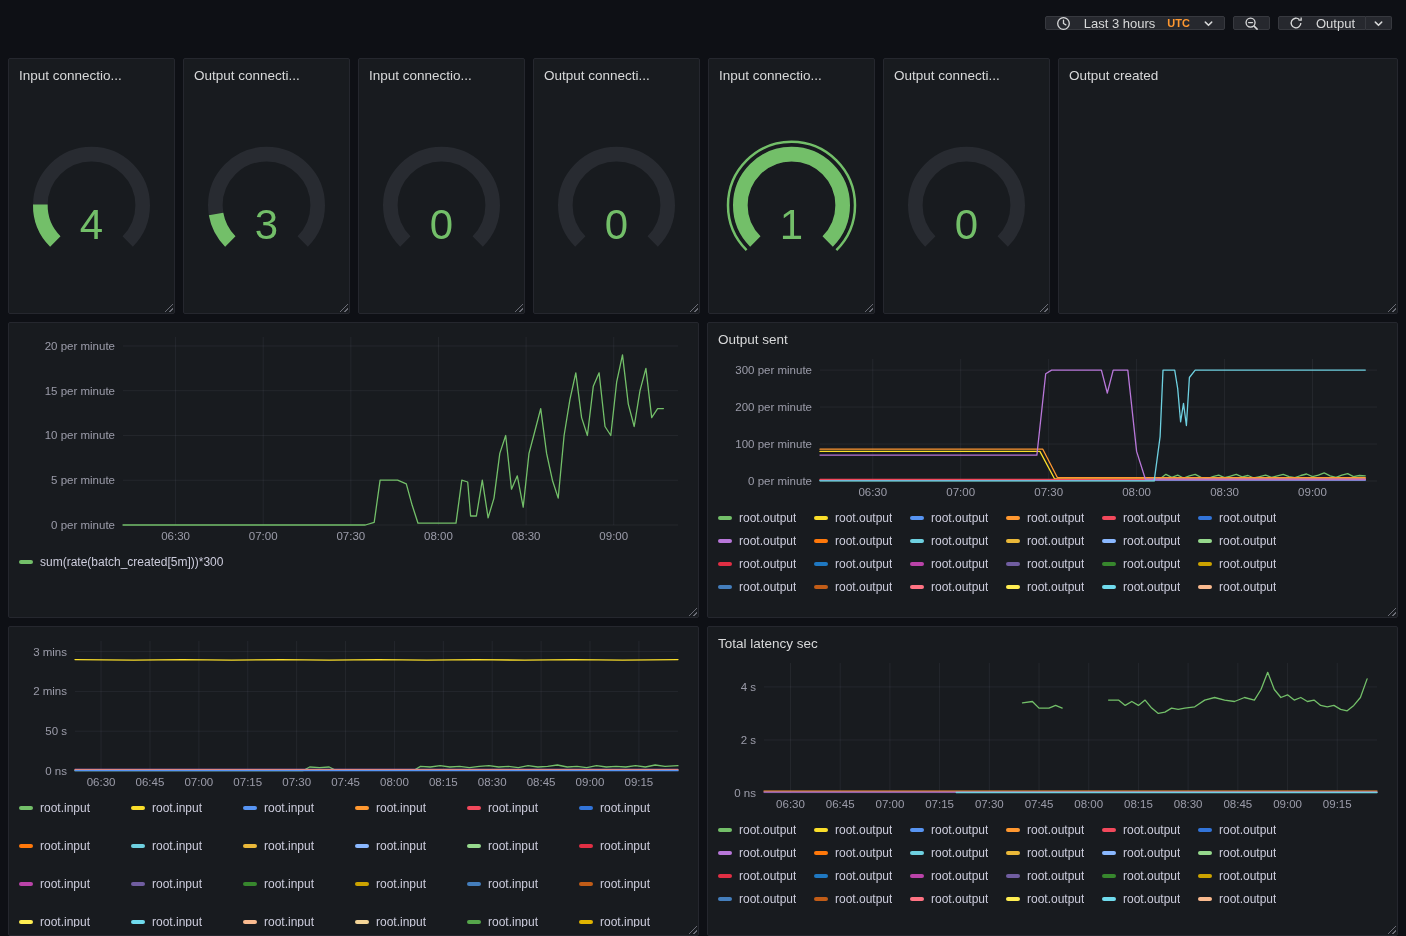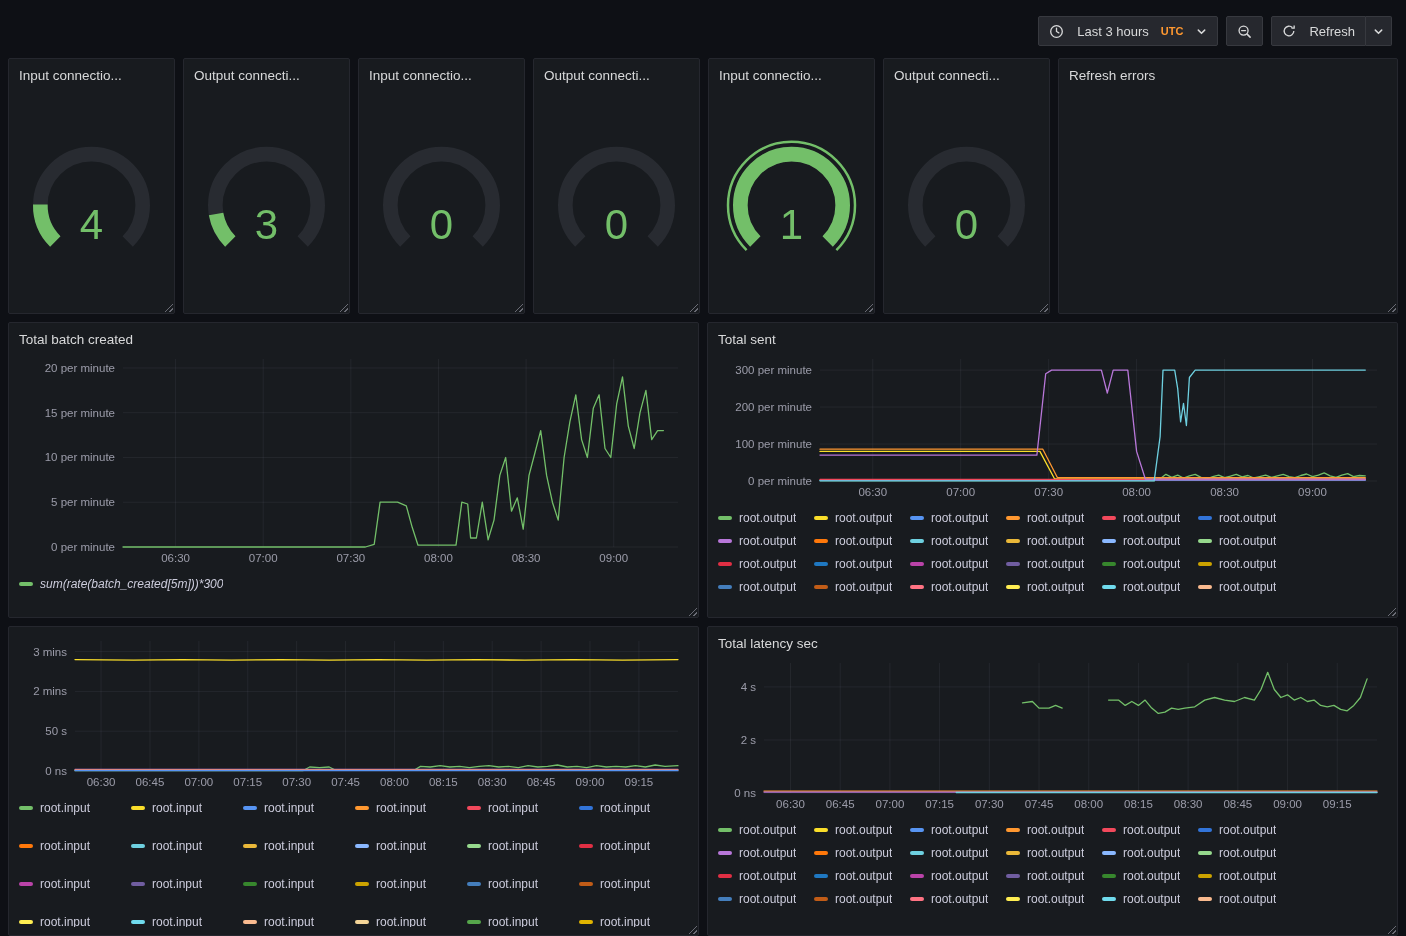--- a/index.html
+++ b/index.html
@@ -10,21 +10,21 @@
     font-family:"Liberation Sans", sans-serif;
   }
   .toolbar {
     height:58px;
     display:flex; justify-content:flex-end; align-items:flex-start;
     padding:16px 14px 0 14px; gap:8px;
   }
   .btn {
     display:flex; align-items:center; gap:13px;
     background:#26282e; border:1px solid #37393f; border-radius:2px;
-    height:30px; padding:0 10px;
+    height:14px; padding:0 10px;
     font-size:13px; color:#d8d9da; cursor:pointer;
     font-family:"Liberation Sans", sans-serif;
   }
   .btn .sub { color:#FF9830; font-size:11px; font-weight:700; margin-left:-1px; }
   .icon { display:flex; align-items:center; }
   .split { display:flex; }
   .split .btn:first-child { border-radius:2px 0 0 2px; border-right:1px solid #37393f; }
   .split .btn:last-child { border-radius:0 2px 2px 0; border-left:none; padding:0 7px; }
   .dashboard { padding:0 8px; }
   .row1 { display:grid; grid-template-columns:repeat(6,1fr) 340px; gap:8px; height:256px; margin-bottom:8px; }
@@ -84,21 +84,21 @@
     </span>
   </button>
   <div class="split">
     <button class="btn">
       <span class="icon">
         <svg width="14" height="14" viewBox="0 0 16 16">
             <path d="M13.5 8a5.5 5.5 0 1 1-1.7-3.95" fill="none" stroke="#d8d9da" stroke-width="1.5"></path>
             <path d="M13.9 1.6v3.1h-3.1" fill="none" stroke="#d8d9da" stroke-width="1.5"></path>
           </svg>
       </span>
-      <span>Refresh</span>
+      <span>Output</span>
     </button>
     <button class="btn">
       <span class="icon">
         <svg width="11" height="11" viewBox="0 0 12 12">
             <path d="M2.5 4.5L6 8l3.5-3.5" stroke="#d8d9da" stroke-width="1.6" fill="none" stroke-linecap="round"></path>
           </svg>
       </span>
     </button>
   </div>
 </div>
@@ -163,27 +163,26 @@
         <div class="panel-title">Output connecti...</div>
         <div class="gauge-host">
           <svg width="145" height="218">
             <path d="M 36.306739404966564 154.50326059503345 A 51.185 51.185 0 1 1 108.69326059503348 154.5032605950334" stroke="#282b31" stroke-width="14.63" fill="none"></path>
             <text x="72.5" y="141.34325" text-anchor="middle" dominant-baseline="middle" fill="#73BF69" font-size="41.9717" class="gauge-val">0</text>
           </svg>
         </div>
         <div class="resize"></div>
       </div>
       <div class="panel">
-        <div class="panel-title">Refresh errors</div>
+        <div class="panel-title">Output created</div>
         <div class="resize"></div>
       </div>
     </div>
   <div class="row2">
       <div class="panel">
-        <div class="panel-title">Total batch created</div>
         <div class="chart-host" style="height: 216px;">
           <svg width="669" height="216">
             <line x1="156.57894736842104" x2="156.57894736842104" y1="8" y2="196" stroke="rgba(204,204,220,0.07)"></line>
             <text x="156.57894736842104" y="211" text-anchor="middle" class="tick">06:30</text>
             <line x1="244.21052631578948" x2="244.21052631578948" y1="8" y2="196" stroke="rgba(204,204,220,0.07)"></line>
             <text x="244.21052631578948" y="211" text-anchor="middle" class="tick">07:00</text>
             <line x1="331.8421052631579" x2="331.8421052631579" y1="8" y2="196" stroke="rgba(204,204,220,0.07)"></line>
             <text x="331.8421052631579" y="211" text-anchor="middle" class="tick">07:30</text>
             <line x1="419.4736842105263" x2="419.4736842105263" y1="8" y2="196" stroke="rgba(204,204,220,0.07)"></line>
             <text x="419.4736842105263" y="211" text-anchor="middle" class="tick">08:00</text>
@@ -198,31 +197,31 @@
             <line x1="104" x2="659" y1="106.47619047619048" y2="106.47619047619048" stroke="rgba(204,204,220,0.07)"></line>
             <text x="96" y="110.47619047619048" text-anchor="end" class="tick">10 per minute</text>
             <line x1="104" x2="659" y1="61.71428571428571" y2="61.71428571428571" stroke="rgba(204,204,220,0.07)"></line>
             <text x="96" y="65.71428571428571" text-anchor="end" class="tick">15 per minute</text>
             <line x1="104" x2="659" y1="16.952380952380963" y2="16.952380952380963" stroke="rgba(204,204,220,0.07)"></line>
             <text x="96" y="20.952380952380963" text-anchor="end" class="tick">20 per minute</text>
             <polyline points="104.0,196.0 346.4,196.0 355.2,193.3 361.1,151.2 378.6,151.2 387.3,154.8 393.2,176.3 399.0,194.2 437.0,194.2 442.8,151.2 448.7,153.0 451.6,187.0 457.4,187.0 463.3,151.2 469.1,188.8 475.0,169.1 480.8,124.4 486.7,106.5 492.5,160.2 498.3,146.8 504.2,178.1 510.0,124.4 515.9,102.0 521.7,79.6 527.6,124.4 533.4,151.2 539.2,169.1 545.1,106.5 550.9,70.7 556.8,43.8 562.6,88.6 568.4,106.5 574.3,57.2 580.1,43.8 586.0,97.5 591.8,106.5 597.7,52.8 603.5,25.9 609.3,75.1 615.2,97.5 621.0,61.7 626.9,39.3 632.7,88.6 638.6,79.6 644.4,79.6" fill="none" stroke="#73BF69" stroke-width="1.3" stroke-linejoin="round" stroke-linecap="round"></polyline>
           </svg>
         </div>
         <div class="legend">
-          <div class="legend-grid" style="grid-template-columns: repeat(1, auto); font-style: italic;">
+          <div class="legend-grid" style="grid-template-columns: repeat(1, auto);">
             <div class="legend-item">
               <span class="legend-mark" style="background: rgb(115, 191, 105);"></span>
               <span class="legend-label">sum(rate(batch_created[5m]))*300</span>
             </div>
           </div>
         </div>
         <div class="resize"></div>
       </div>
       <div class="panel">
-        <div class="panel-title">Total sent</div>
+        <div class="panel-title">Output sent</div>
         <div class="chart-host" style="height: 150px;">
           <svg width="669" height="150">
             <line x1="154.7684210526316" x2="154.7684210526316" y1="8" y2="130" stroke="rgba(204,204,220,0.07)"></line>
             <text x="154.7684210526316" y="145" text-anchor="middle" class="tick">06:30</text>
             <line x1="242.71578947368423" x2="242.71578947368423" y1="8" y2="130" stroke="rgba(204,204,220,0.07)"></line>
             <text x="242.71578947368423" y="145" text-anchor="middle" class="tick">07:00</text>
             <line x1="330.66315789473686" x2="330.66315789473686" y1="8" y2="130" stroke="rgba(204,204,220,0.07)"></line>
             <text x="330.66315789473686" y="145" text-anchor="middle" class="tick">07:30</text>
             <line x1="418.61052631578946" x2="418.61052631578946" y1="8" y2="130" stroke="rgba(204,204,220,0.07)"></line>
             <text x="418.61052631578946" y="145" text-anchor="middle" class="tick">08:00</text>

